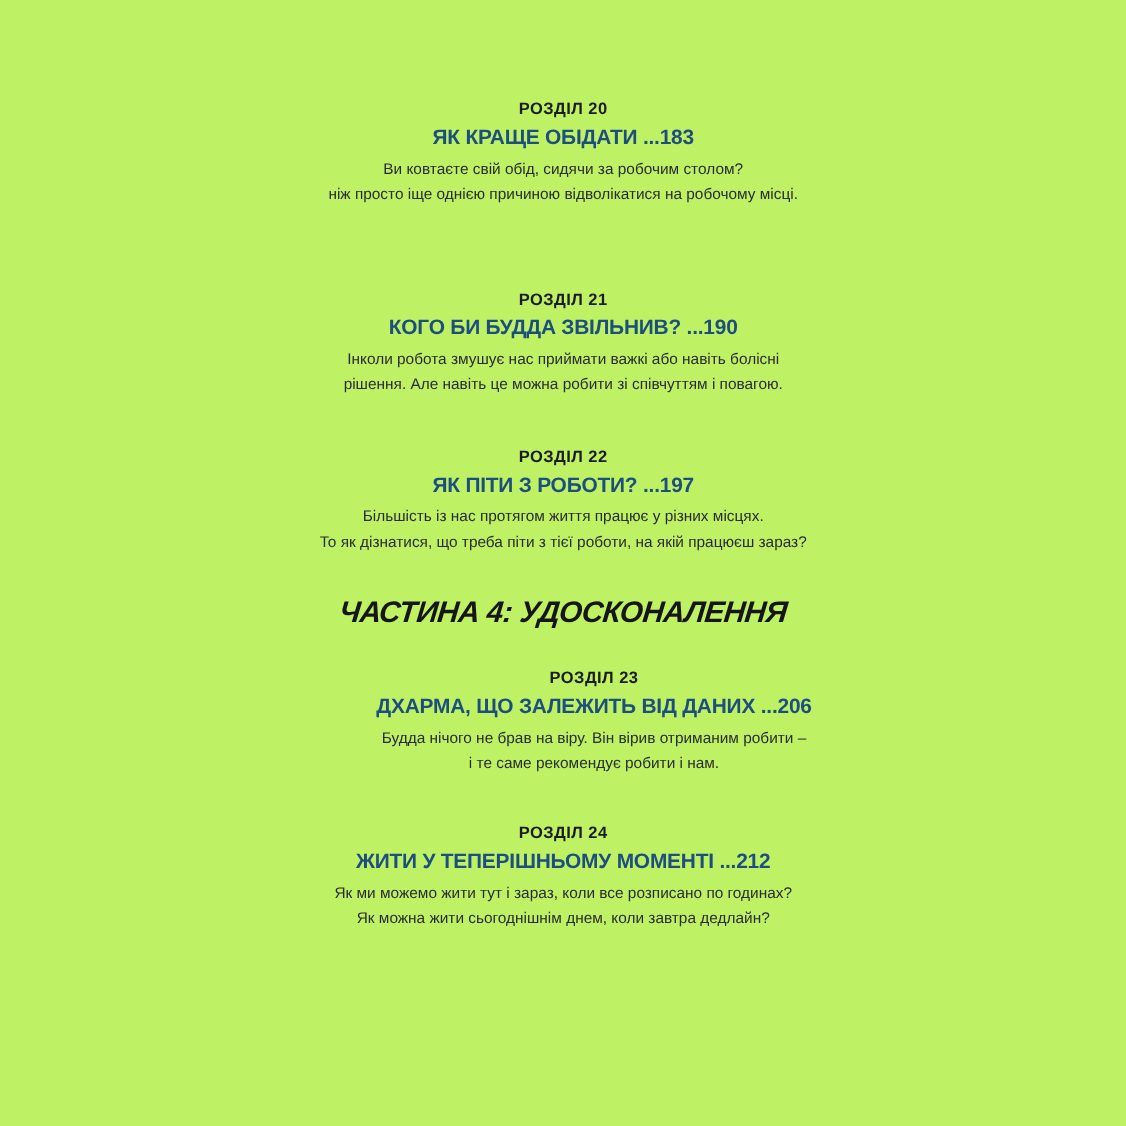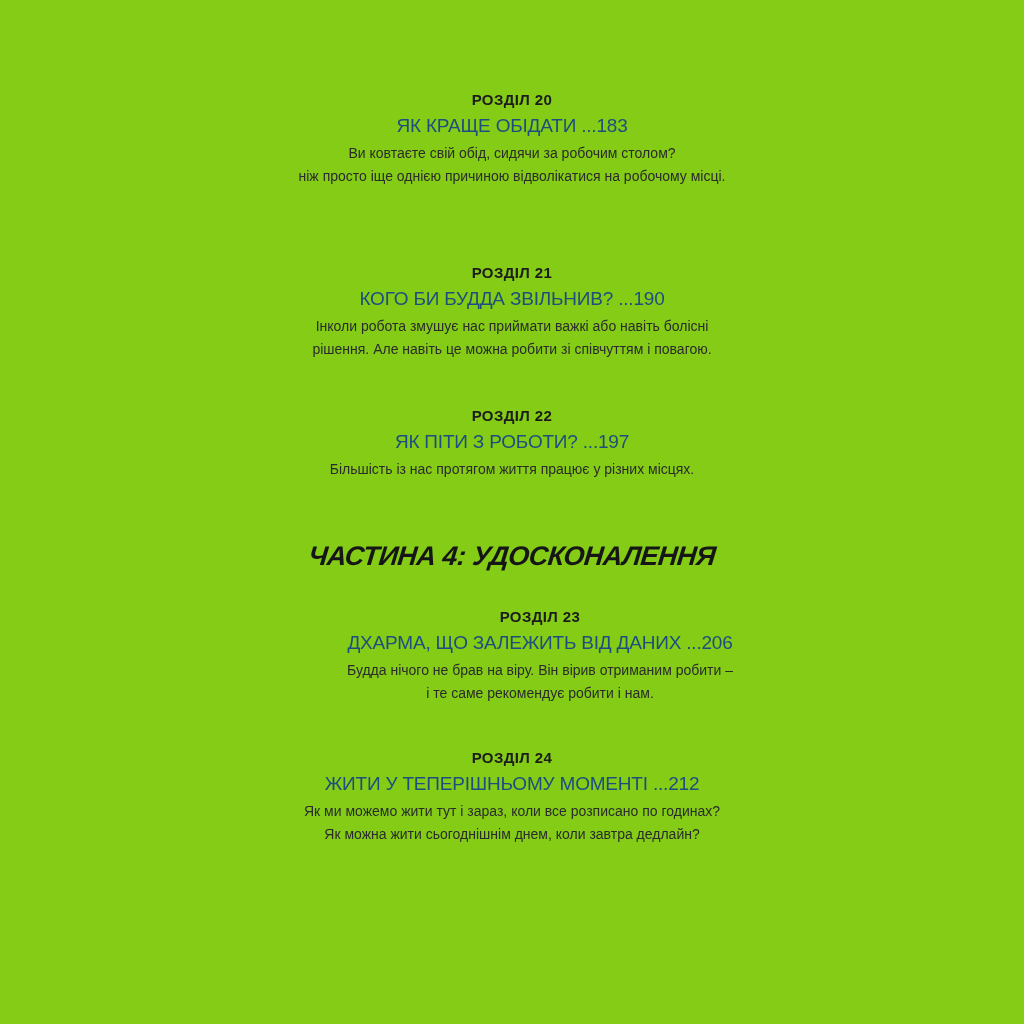--- a/index.html
+++ b/index.html
@@ -10,39 +10,39 @@
     width: 1024px;
     height: 1024px;
     background: #ffffff;
     font-family: "Liberation Sans", sans-serif;
     position: relative;
     overflow: hidden;
   }
   .page {
     position: absolute;
     inset: 0;
-    background: #84cc16;
+    background: #bef264;
   }
   .chapter {
     position: absolute;
     left: 0;
     width: 1024px;
     text-align: center;
   }
   .chapter-label {
     font-size: 15px;
     font-weight: 700;
     line-height: 16px;
     letter-spacing: 0.4px;
     color: #1c1c1c;
     margin-bottom: 8px;
   }
   .chapter-title {
     font-size: 19px;
-    font-weight: 400;
+    font-weight: 700;
     line-height: 20px;
     letter-spacing: -0.2px;
     color: #1d4e80;
     margin-bottom: 6px;
   }
   .chapter-desc {
     font-size: 14px;
     font-weight: 400;
     line-height: 23px;
     color: #2b2b2b;
@@ -88,20 +88,21 @@
       <div>Інколи робота змушує нас приймати важкі або навіть болісні</div>
       <div>рішення. Але навіть це можна робити зі співчуттям і повагою.</div>
     </div>
   </section>
 
   <section class="chapter" id="c22">
     <div class="chapter-label">РОЗДІЛ 22</div>
     <div class="chapter-title">ЯК ПІТИ З РОБОТИ? ...197</div>
     <div class="chapter-desc">
       <div>Більшість із нас протягом життя працює у різних місцях.</div>
+      <div>То як дізнатися, що треба піти з тієї роботи, на якій працюєш зараз?</div>
     </div>
   </section>
 
   <div class="part-heading" id="part4">ЧАСТИНА 4: УДОСКОНАЛЕННЯ</div>
 
   <section class="chapter" id="c23">
     <div class="chapter-label">РОЗДІЛ 23</div>
     <div class="chapter-title">ДХАРМА, ЩО ЗАЛЕЖИТЬ ВІД ДАНИХ ...206</div>
     <div class="chapter-desc">
       <div>Будда нічого не брав на віру. Він вірив отриманим робити –</div>

